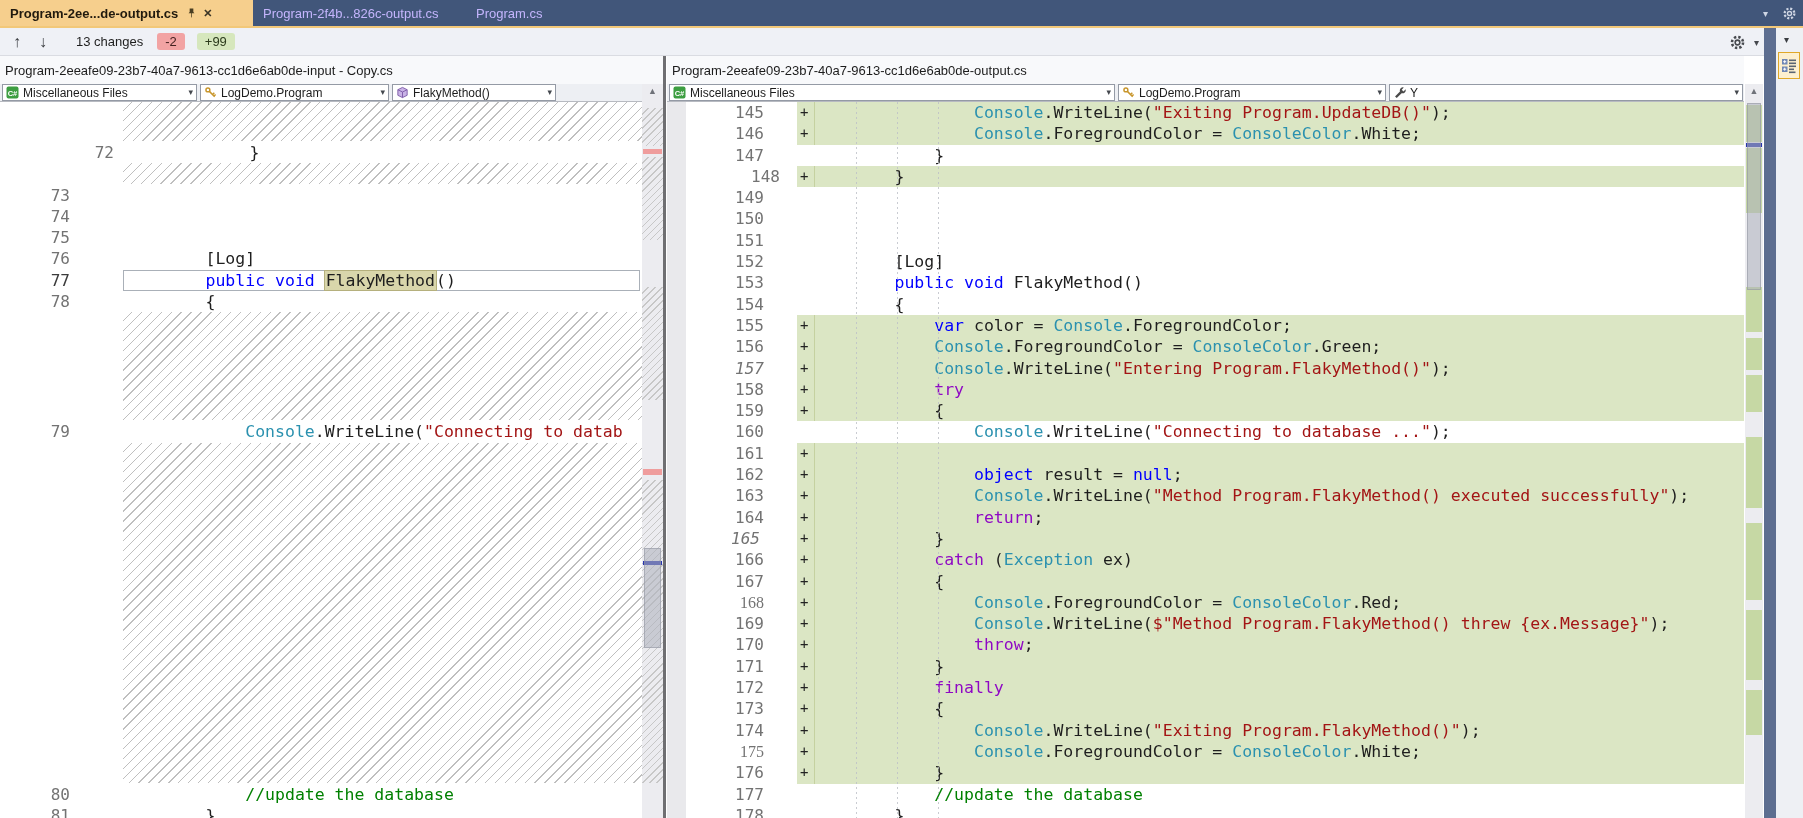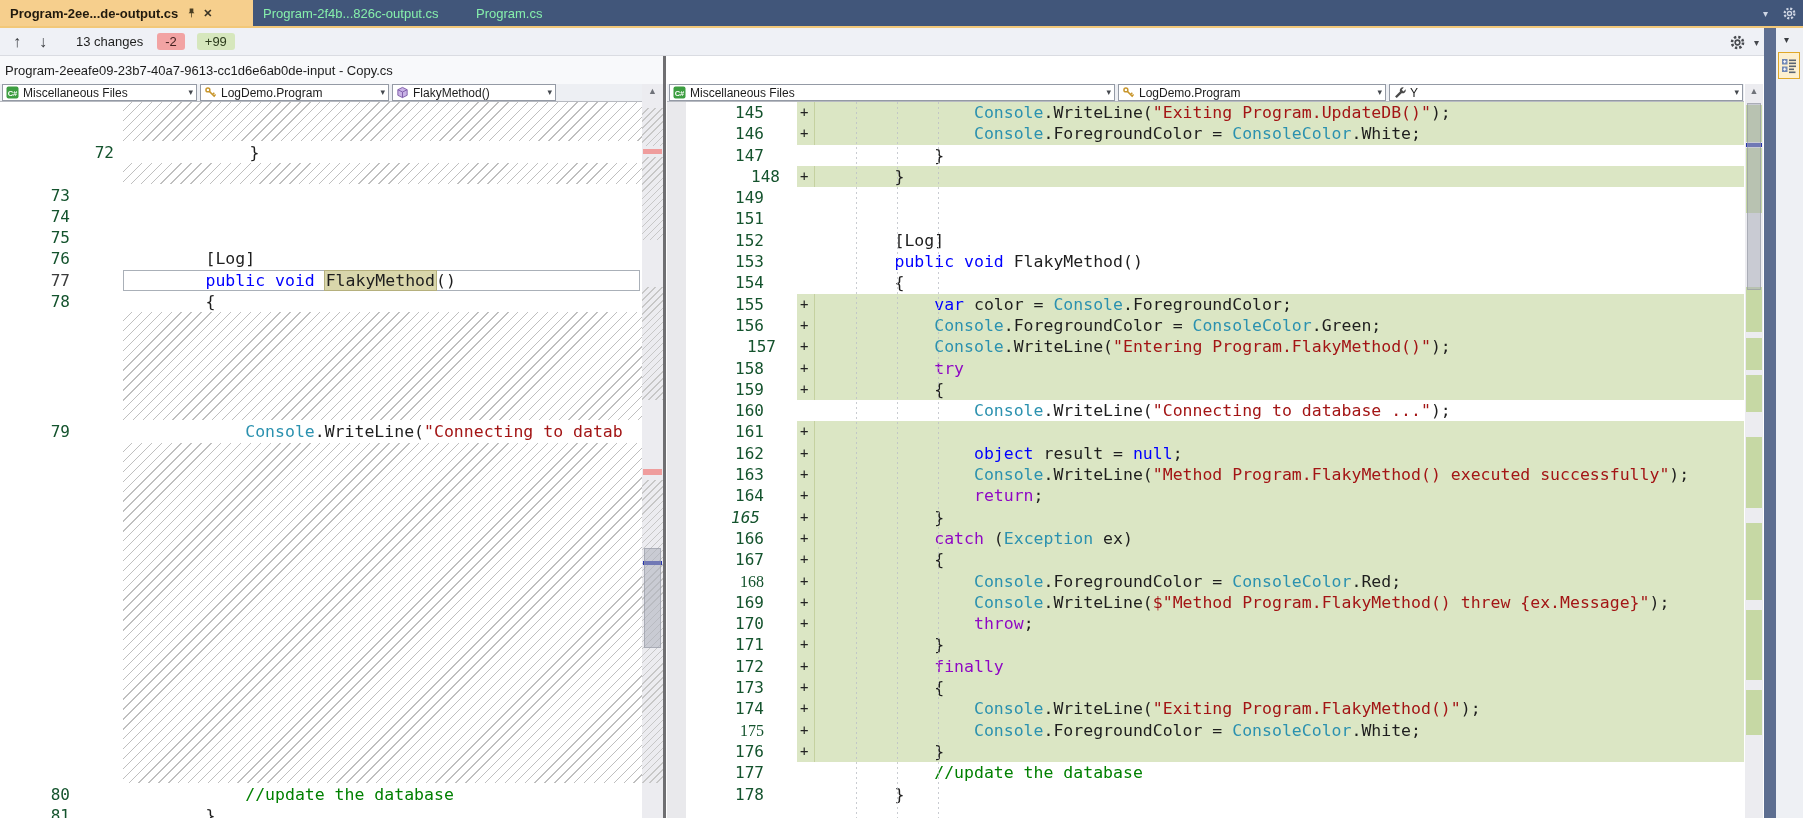--- a/index.html
+++ b/index.html
@@ -2,21 +2,21 @@
 <html><head>
 <meta charset="utf-8">
 <style>
   html,body{margin:0;padding:0;background:#fff;}
   .screen{position:relative;width:1803px;height:818px;overflow:hidden;
           font-family:"Liberation Sans",sans-serif;background:#fff;}
 
   
   .tabbar{position:absolute;left:0;top:0;width:1803px;height:26px;background:#41567a;display:flex;}
   .tab{height:26px;display:flex;align-items:center;padding:0 10px;box-sizing:border-box;
-       font-size:13px;color:#86efac;cursor:default;}
+       font-size:13px;color:#c4b5fd;cursor:default;}
   .tab.active{background:#f6cf8d;color:#211a0e;font-weight:bold;}
   .tab .ticon{margin-left:8px;display:inline-flex;align-items:center;}
   .tab .closex{font-size:11px;color:#3c3526;margin-left:6px;}
   .tabbar-right{position:absolute;right:6px;top:0;height:26px;display:flex;align-items:center;gap:14px;color:#cfd6e4;}
   .chev{font-size:10px;color:#cfd6e4;}
 
   .accent{position:absolute;left:0;top:26px;width:1803px;height:2px;background:#f2c879;}
 
   
   .toolbar{position:absolute;left:0;top:28px;width:1764px;height:28px;background:#eff1f6;
@@ -37,21 +37,21 @@
   .ddl .dlabel{white-space:nowrap;margin-left:4px;}
   .ddl .darrow{position:absolute;right:3px;top:2px;font-size:9px;color:#44484e;}
   .hdr-border{position:absolute;top:101px;height:1px;background:#b7bac1;}
 
   
   .pane{position:absolute;top:102px;bottom:0;overflow:hidden;background:#fff;}
   .crow{position:relative;width:100%;}
   .hatchband{position:absolute;top:0;bottom:1px;background:
       repeating-linear-gradient(135deg,transparent 0,transparent 6px,#bfbfbf 6px,#bfbfbf 7px);}
   .lnum{position:absolute;top:0;font-family:"DejaVu Sans Mono",monospace;font-size:16px;
-        color:#14532d;text-align:right;line-height:21.3px;}
+        color:#737373;text-align:right;line-height:21.3px;}
   .lnum.cur{color:#3c3c3c;}
   .codeline{position:absolute;top:0;margin:0;font-family:"DejaVu Sans Mono",monospace;
             font-size:16.5px;line-height:21.3px;white-space:pre;color:#1e1e1e;}
   .tk-kw{color:#0000ff;} .tk-cf{color:#8f08c4;} .tk-ty{color:#2b91af;}
   .tk-st{color:#a31515;} .tk-cm{color:#008000;} .tk-pl{color:#1e1e1e;}
   .tk-hl{color:#1e1e1e;background:#d9d6ab;border:1px solid #b5b07d;padding:0 1px;margin:0 -1px;}
   .curline{position:absolute;left:123px;right:2px;top:0;bottom:0;border:1px solid #aab0b8;box-sizing:border-box;background:#fff;}
   .addbg{position:absolute;left:130px;right:0;top:0;bottom:0;background:#dbe6c4;}
   .addedge{position:absolute;left:147px;width:1px;top:0;bottom:0;background:#c5d1a0;}
   .plus{position:absolute;left:133px;top:0;font-family:"DejaVu Sans Mono",monospace;font-size:14px;
@@ -158,20 +158,23 @@
             <path d="M7 1.5 12 4v6L7 12.5 2 10V4z" fill="#c9b3e6" stroke="#7c5aa8"></path>
             <path d="M2 4l5 2.5L12 4M7 6.5v6" stroke="#7c5aa8" fill="none"></path>
           </svg>
       </span>
       <span class="dlabel">FlakyMethod()</span>
       <span class="darrow">▾</span>
     </div>
   </div>
   <div class="hdr-border" style="left:0;width:663px"></div>
 
+  <div class="filebar" style="left:667px;width:1077px">
+    <span class="path">Program-2eeafe09-23b7-40a7-9613-cc1d6e6ab0de-output.cs</span>
+  </div>
   <div class="navbar" style="left:667px;width:1077px">
     <div class="ddl" style="left:2px;width:446px">
       <span>
         <svg width="13" height="13" viewBox="0 0 13 13">
             <rect x="0.5" y="0.5" width="12" height="12" rx="2" fill="#3d9e41"></rect>
             <text x="6.5" y="9.5" font-size="7.5" font-family="Liberation Sans" font-weight="bold" fill="#fff" text-anchor="middle">C#</text>
           </svg>
       </span>
       <span class="dlabel">Miscellaneous Files</span>
       <span class="darrow">▾</span>
@@ -292,20 +295,24 @@
         <div class="addedge"></div>
         <span class="plus">+</span>
         <span class="lnum" style="left: 56px; width: 57px;">148</span>
         <pre class="codeline" style="left: 148px;"><span class="tk-pl">        }</span></pre>
       </div>
       <div class="crow" style="height: 21.3px;">
         <span class="lnum" style="left: 40px; width: 57px;">149</span>
         <pre class="codeline" style="left: 148px;"></pre>
       </div>
       <div class="crow" style="height: 21.3px;">
+        <span class="lnum" style="left: 40px; width: 57px;">150</span>
+        <pre class="codeline" style="left: 148px;"></pre>
+      </div>
+      <div class="crow" style="height: 21.3px;">
         <span class="lnum" style="left: 40px; width: 57px;">151</span>
         <pre class="codeline" style="left: 148px;"></pre>
       </div>
       <div class="crow" style="height: 21.3px;">
         <span class="lnum" style="left: 40px; width: 57px;">152</span>
         <pre class="codeline" style="left: 148px;"><span class="tk-pl">        [Log]</span></pre>
       </div>
       <div class="crow" style="height: 21.3px;">
         <span class="lnum" style="left: 40px; width: 57px;">153</span>
         <pre class="codeline" style="left: 148px;"><span class="tk-kw">        public void</span><span class="tk-pl"> FlakyMethod()</span></pre>
@@ -325,21 +332,21 @@
         <div class="addbg"></div>
         <div class="addedge"></div>
         <span class="plus">+</span>
         <span class="lnum" style="left: 40px; width: 57px;">156</span>
         <pre class="codeline" style="left: 148px;"><span class="tk-ty">            Console</span><span class="tk-pl">.ForegroundColor = </span><span class="tk-ty">ConsoleColor</span><span class="tk-pl">.Green;</span></pre>
       </div>
       <div class="crow" style="height: 21.3px;">
         <div class="addbg"></div>
         <div class="addedge"></div>
         <span class="plus">+</span>
-        <span class="lnum" style="left: 52px; width: 57px;">157</span>
+        <span class="lnum" style="left: 40px; width: 57px; font-style: italic;">157</span>
         <pre class="codeline" style="left: 148px;"><span class="tk-ty">            Console</span><span class="tk-pl">.WriteLine(</span><span class="tk-st">"Entering Program.FlakyMethod()"</span><span class="tk-pl">);</span></pre>
       </div>
       <div class="crow" style="height: 21.3px;">
         <div class="addbg"></div>
         <div class="addedge"></div>
         <span class="plus">+</span>
         <span class="lnum" style="left: 40px; width: 57px;">158</span>
         <pre class="codeline" style="left: 148px;"><span class="tk-cf">            try</span></pre>
       </div>
       <div class="crow" style="height: 21.3px;">

